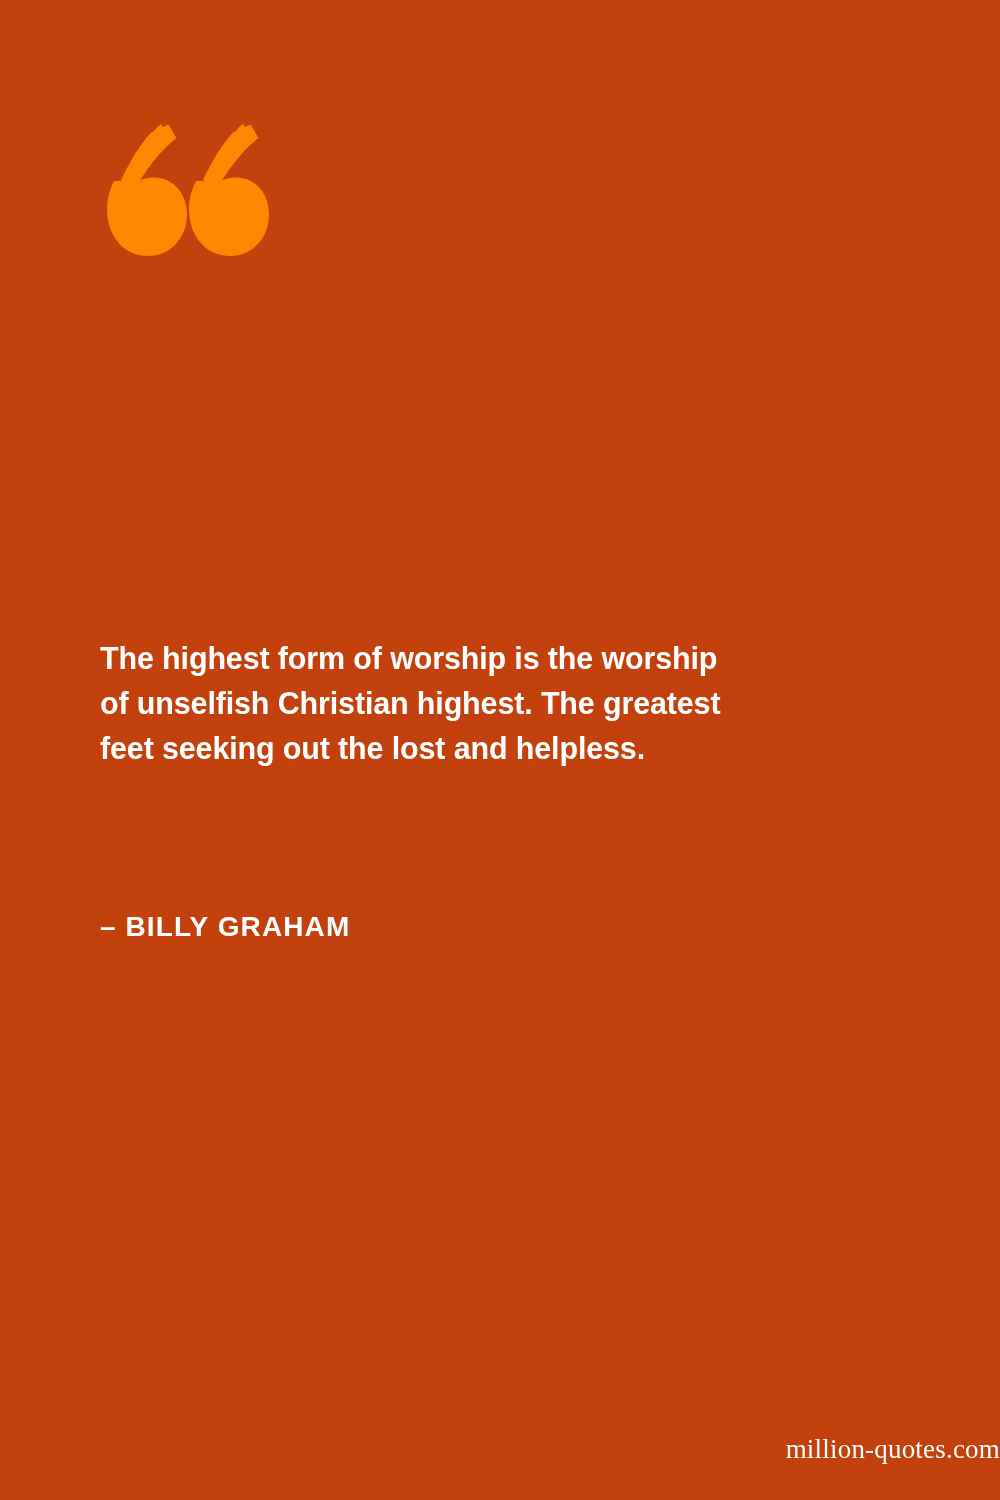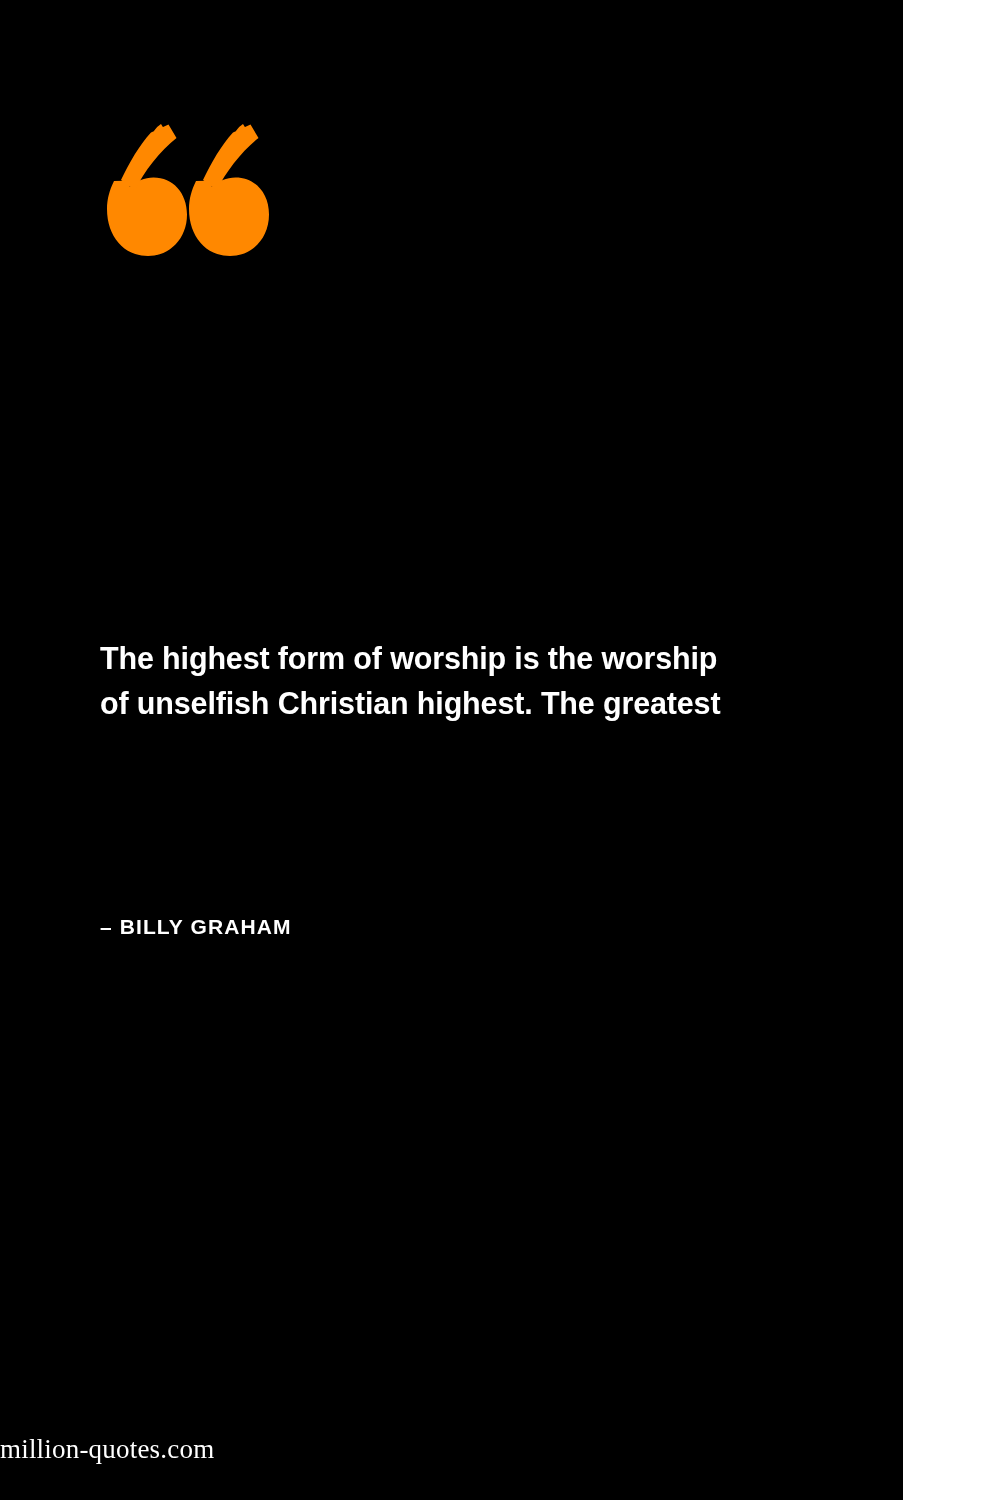--- a/index.html
+++ b/index.html
@@ -9,23 +9,23 @@
   }
   body {
     width: 1000px;
     height: 1500px;
     overflow: hidden;
     font-family: "Liberation Sans", sans-serif;
   }
 
   #quote-card {
     position: relative;
-    width: 903px;
+    width: 1000px;
     height: 1500px;
-    background: #000000;
+    background: #c2410c;
     box-sizing: border-box;
     overflow: hidden;
   }
 
   
   #quote-mark {
     position: absolute;
     left: 88px;
     top: 124px;
     width: 170px;
@@ -58,34 +58,34 @@
   }
 
   
   #attribution {
     position: absolute;
     left: 100px;
     top: 908px;
     color: #FFFFFF;
     font-family: "Liberation Sans", sans-serif;
     font-weight: bold;
-    font-size: 21px;
+    font-size: 28px;
     line-height: 38px;
     letter-spacing: 1.1px;
     text-transform: uppercase;
     white-space: nowrap;
   }
 
   
   #footer-watermark {
     position: absolute;
     left: 0;
     right: 0;
     top: 1432px;
-    text-align: left;
+    text-align: right;
     color: #FFFFFF;
     font-family: "Liberation Serif", serif;
     font-weight: normal;
     font-size: 27px;
     line-height: 34px;
     letter-spacing: 0.2px;
   }
 </style>
 </head>
 <body>
@@ -126,19 +126,20 @@
                  C154.0,27.0 138.0,47.5 129.0,66.0
                  L115.0,56.0
                  C123.5,38.5 133.0,21.5 145.0,8.5 Z"></path>
       </g>
     </svg>
   </div>
 
   <div id="quote-body">
     <span class="quote-line">The highest form of worship is the worship</span>
     <span class="quote-line">of unselfish Christian highest. The greatest</span>
+    <span class="quote-line">feet seeking out the lost and helpless.</span>
   </div>
 
   <div id="attribution">– BILLY GRAHAM</div>
 
   <div id="footer-watermark">million-quotes.com</div>
 
 </div>
 
 </body></html>

